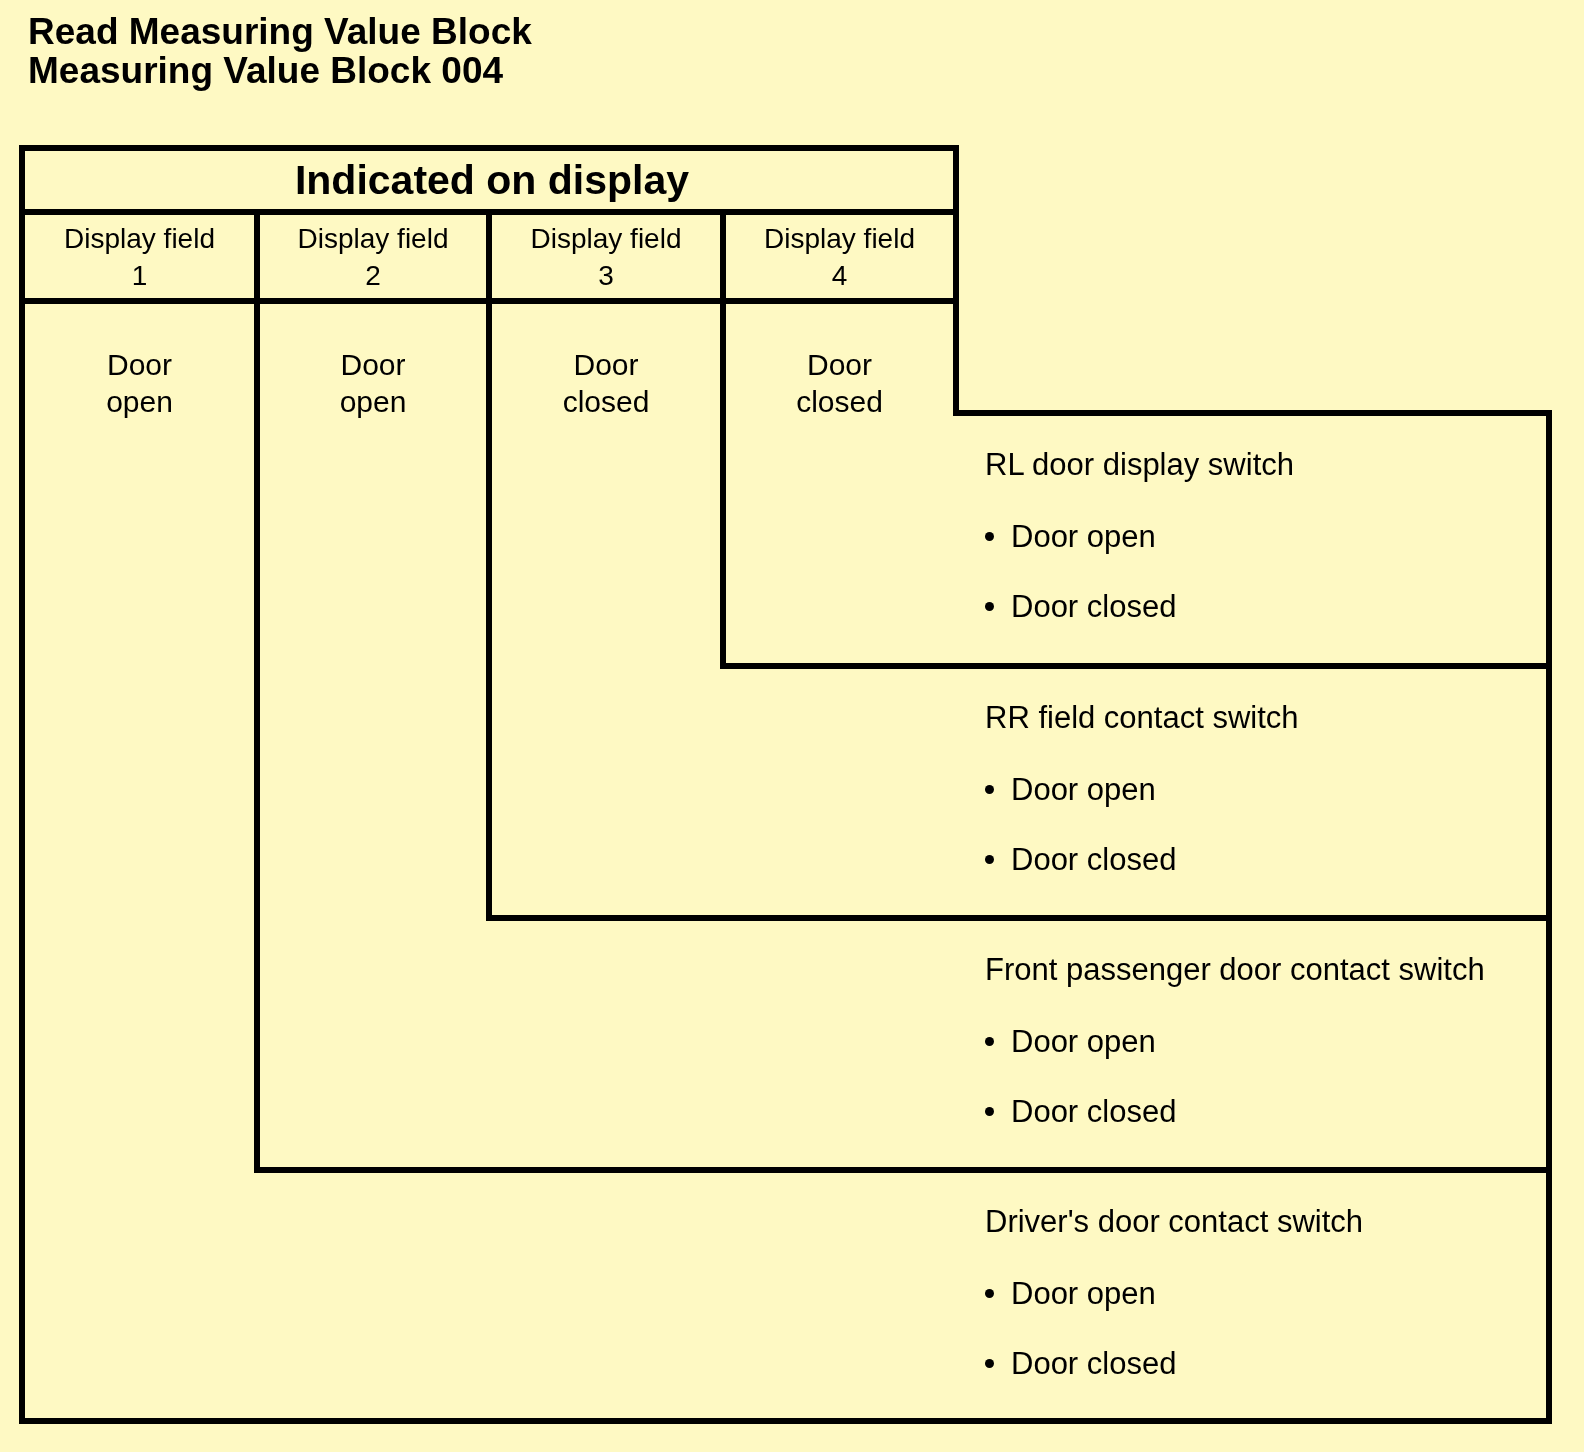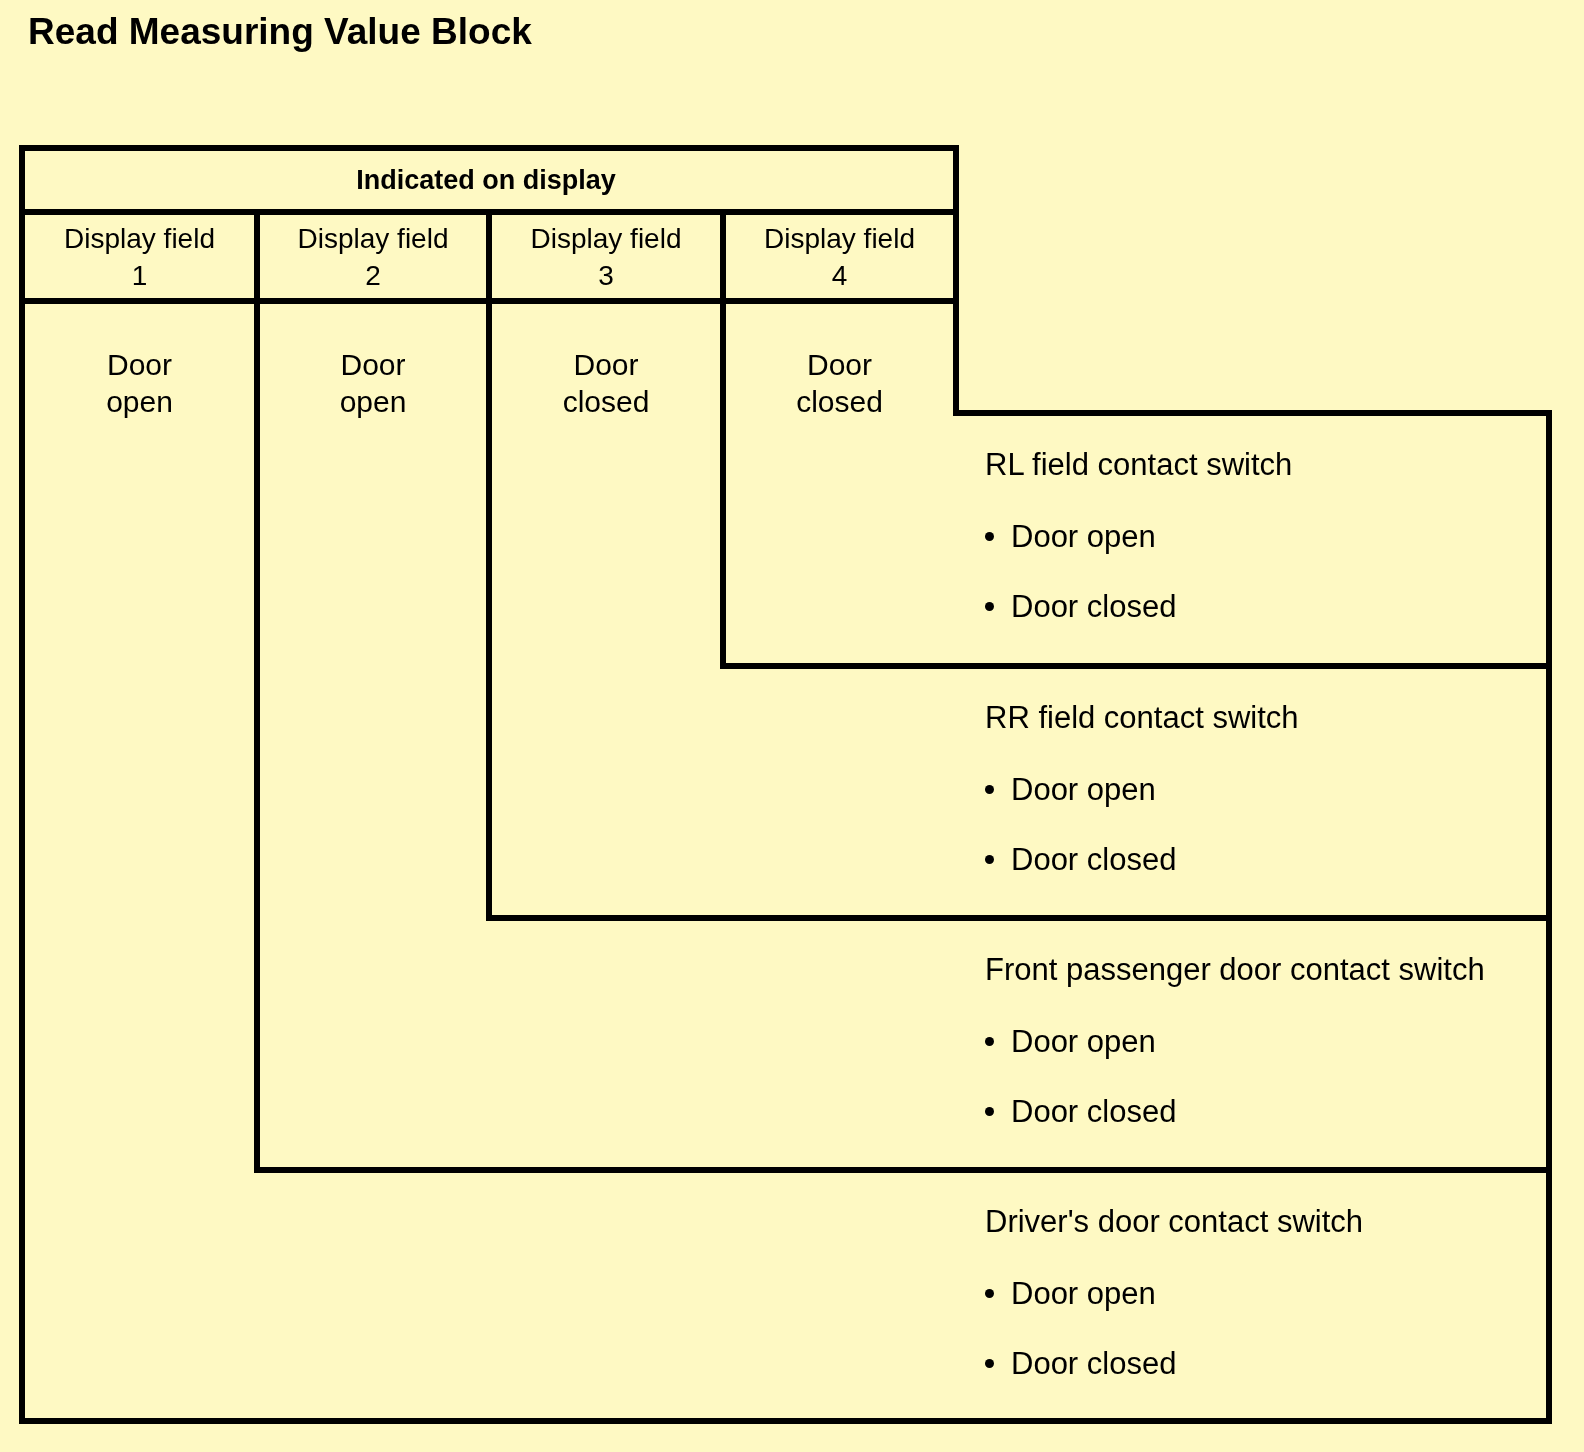--- a/index.html
+++ b/index.html
@@ -31,25 +31,25 @@
   }
   .cell {
     position: absolute;
     display: flex;
     flex-direction: column;
     align-items: center;
     justify-content: center;
     text-align: center;
   }
   .cell-header {
-    left: 16px;
+    left: 22px;
     top: 151px;
     width: 940px;
     height: 58px;
-    font-size: 27px;
+    font-size: 41px;
     font-weight: bold;
   }
   .cell-field {
     top: 215px;
     height: 83px;
     font-size: 28px;
     line-height: 37px;
   }
   .cell-value {
     top: 304px;
@@ -92,20 +92,21 @@
     flex: 0 0 auto;
   }
 </style>
 </head>
 <body>
 
 <div class="canvas">
 
   <div class="page-title">
     <div>Read Measuring Value Block</div>
+    <div>Measuring Value Block 004</div>
   </div>
 
   <div class="cell cell-header">Indicated on display</div>
 
   <div class="cell cell-field" style="left:19px;  width:241px;">
     <div>Display field</div>
     <div>1</div>
   </div>
   <div class="cell cell-field" style="left:254px; width:238px;">
     <div>Display field</div>
@@ -131,21 +132,21 @@
   <div class="cell cell-value" style="left:486px; width:240px;">
     <div>Door</div>
     <div>closed</div>
   </div>
   <div class="cell cell-value" style="left:720px; width:239px;">
     <div>Door</div>
     <div>closed</div>
   </div>
 
   <div class="callout" style="top:410px;">
-    <div class="callout-heading">RL field contact switch</div>
+    <div class="callout-heading">RL door display switch</div>
     <div class="bullet-row first">
       <span class="bullet-dot"></span>
       <span>Door open</span>
     </div>
     <div class="bullet-row second">
       <span class="bullet-dot"></span>
       <span>Door closed</span>
     </div>
   </div>
 

